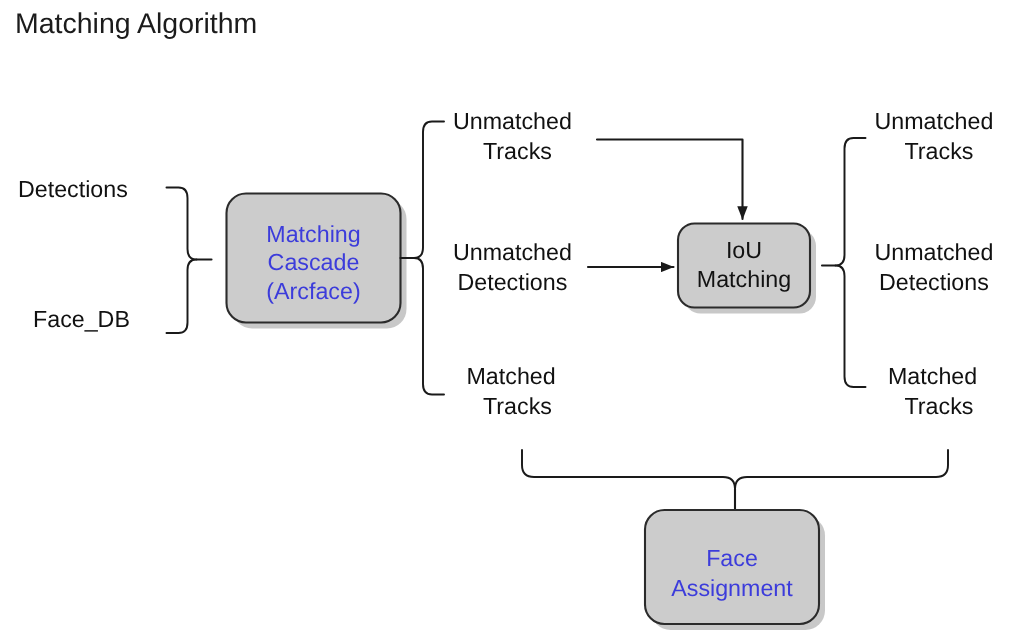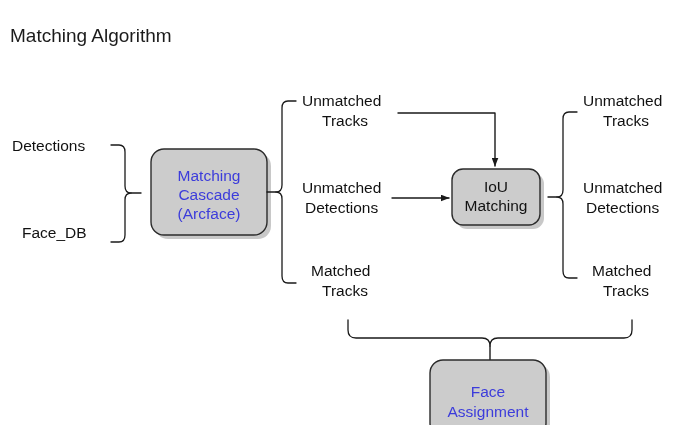--- a/index.html
+++ b/index.html
@@ -14,21 +14,20 @@
     color: #1a1a1a;
     overflow: hidden;
     position: relative;
   }
   #diagram-root {
     position: absolute;
     left: 0;
     top: 0;
     width: 676px;
     height: 313px;
-    margin-top: 20px;
   }
   svg.canvas {
     position: absolute;
     left: 0;
     top: 0;
     width: 676px;
     height: 425px;
     display: block;
   }
   .title-text {

